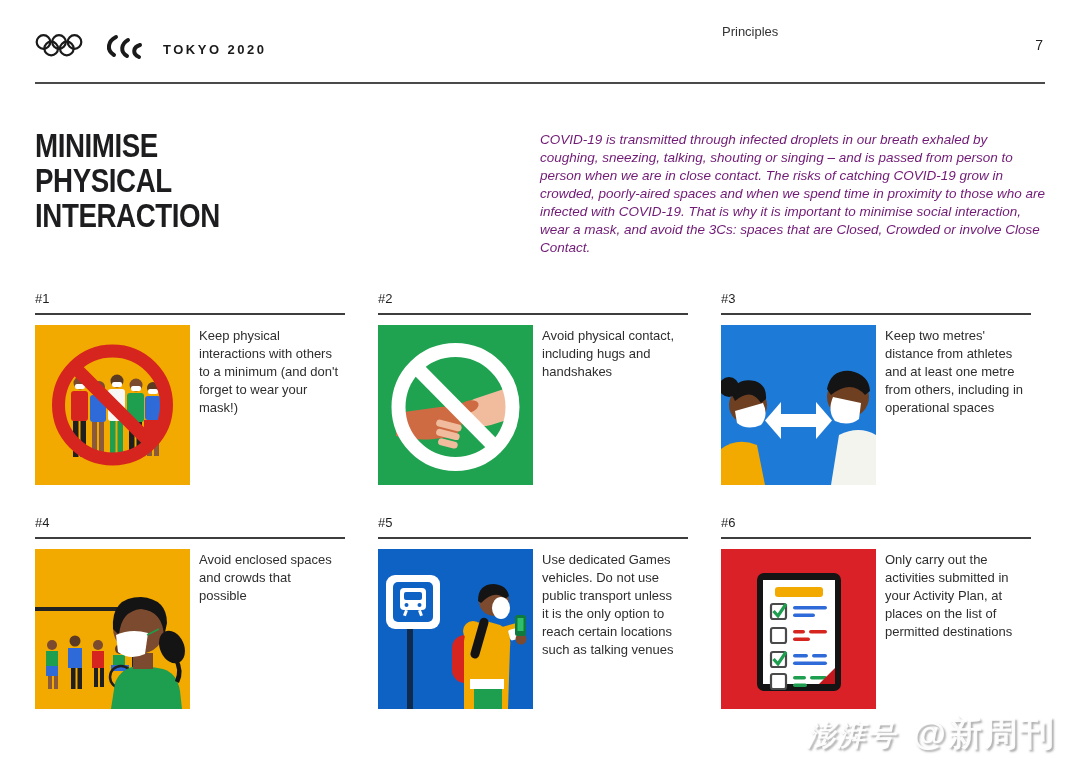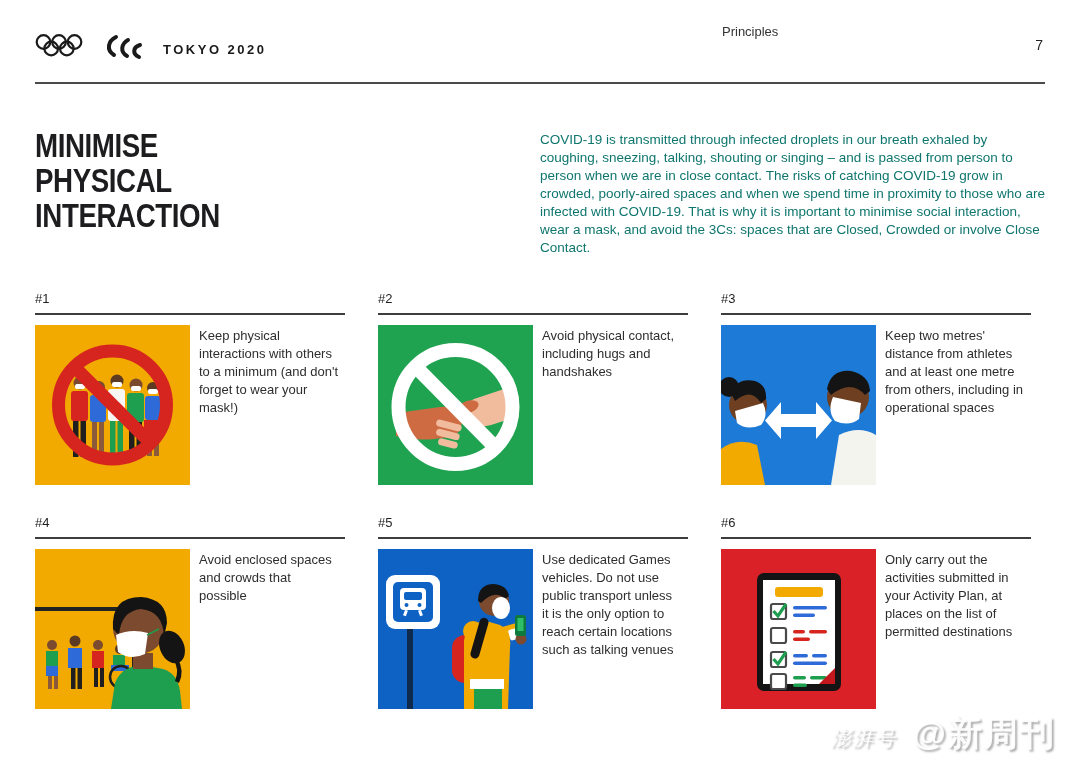--- a/index.html
+++ b/index.html
@@ -10,34 +10,34 @@
   .header { height: 72px; margin: 12px 35px; border-bottom: 2px solid #4a4a4a; position: relative; display: flex; align-items: center; }
   .brand-group { display: flex; align-items: center; gap: 20px; padding-top: 4px; }
   .brand-title { font-weight: bold; font-size: 13px; letter-spacing: 2.5px; color: #1a1a1a; }
   .header-section { position: absolute; left: 687px; top: 12px; font-size: 13px; color: #333; }
   .header-page { position: absolute; right: 2px; top: 25px; font-size: 14px; color: #222; }
 
   
   .intro { display: flex; margin: 44px 35px 0; justify-content: space-between; }
   .title-block { width: 340px; flex: 0 0 340px; }
   .title-line { display: block; font-weight: 800; font-size: 33px; line-height: 35px; color: #1d1d1f; letter-spacing: -0.5px; transform: scaleX(0.84); transform-origin: 0 0; white-space: nowrap; }
-  .intro-text { width: 505px; font-size: 13.5px; line-height: 18px; color: #0f766e; padding-top: 3px; }
+  .intro-text { width: 505px; font-size: 13.5px; line-height: 18px; color: #701a75; padding-top: 3px; font-style: italic; }
 
   
   .grid { display: grid; grid-template-columns: repeat(3, 310px); column-gap: 33px; row-gap: 30px; margin: 34px 35px 0; }
   .cell-num { font-size: 13px; color: #1f1f1f; padding-bottom: 7px; }
   .cell-rule { border-top: 2px solid #3d3d3d; margin-bottom: 10px; }
   .cell-body { display: flex; gap: 9px; }
   .tile { width: 155px; height: 160px; flex: 0 0 155px; }
   .tile svg { display: block; }
   .caption { font-size: 13px; line-height: 18px; color: #2e2e2e; width: 140px; padding-top: 2px; }
 
   
   .watermark { position: absolute; right: 24px; bottom: 6px; display: flex; align-items: baseline; gap: 16px; }
-  .wm-brand { font-style: italic; font-weight: normal; font-size: 20px; letter-spacing: 2px; color: rgba(255,255,255,0.93); text-shadow: 2px 2px 2px rgba(100,100,100,0.5); }
+  .wm-brand { font-style: italic; font-weight: bold; font-size: 28px; letter-spacing: 2px; color: rgba(255,255,255,0.93); text-shadow: 2px 2px 2px rgba(100,100,100,0.5); }
   .wm-account { font-weight: bold; font-size: 34px; letter-spacing: 2px; color: rgba(255,255,255,0.93); text-shadow: 2px 2px 2px rgba(100,100,100,0.5); }
 </style>
 </head>
 <body>
 
 <div class="page">
 
   <div class="header">
     <div class="brand-group">
       <span>

